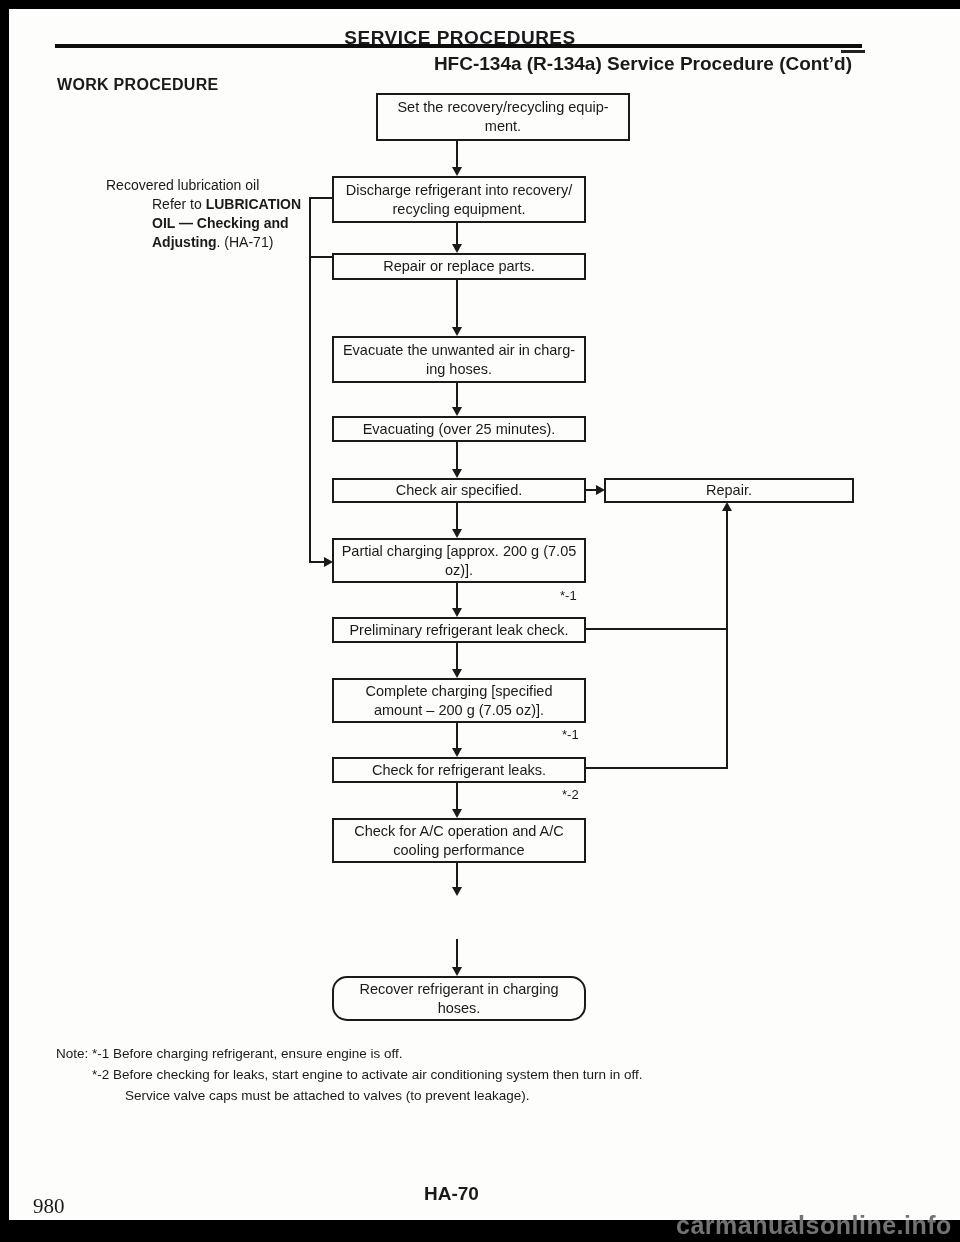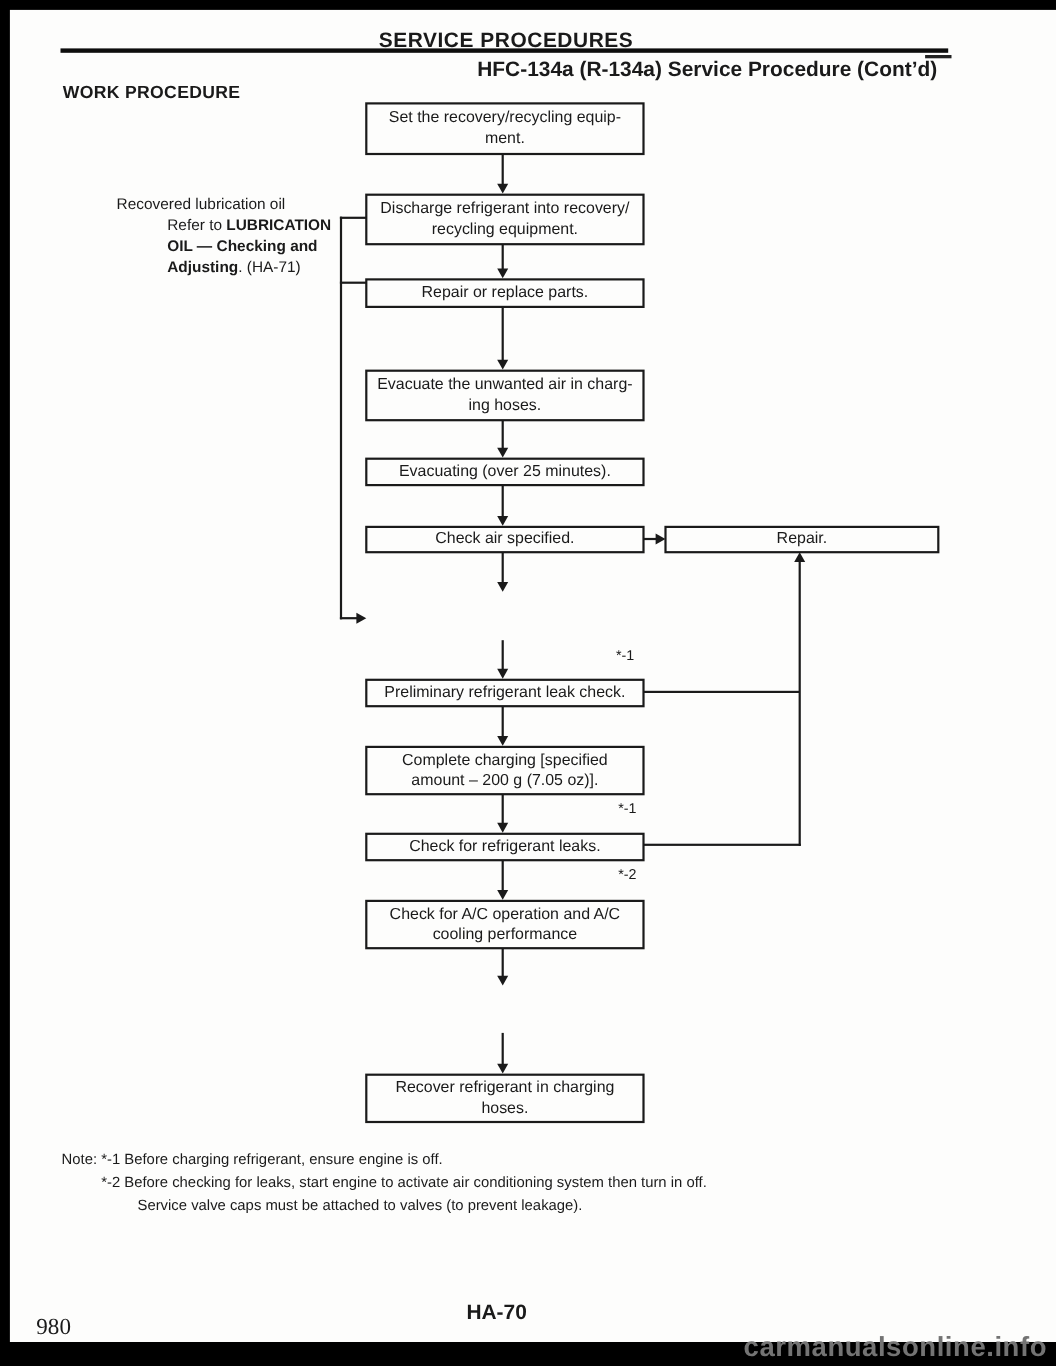--- a/index.html
+++ b/index.html
@@ -34,27 +34,27 @@
 
   
   .box{
     position:absolute;left:332px;width:254px;
     border:2px solid #1a1a1a;background:#fdfdfc;
     box-sizing:border-box;
     display:flex;align-items:center;justify-content:center;
     text-align:center;font-size:14.5px;line-height:19px;
     white-space:pre-line;padding:1px 4px;
   }
-  .b1{top:93px;height:48px;}   .b2{top:176px;height:47px;}
+  .b1{top:93px;height:48px;margin-left:44px;}   .b2{top:176px;height:47px;}
   .b3{top:253px;height:27px;}  .b4{top:336px;height:47px;}
   .b5{top:416px;height:26px;}  .b6{top:478px;height:25px;}
   .b7{top:538px;height:45px;}  .b8{top:617px;height:26px;}
   .b9{top:678px;height:45px;}  .b10{top:757px;height:26px;}
   .b11{top:818px;height:45px;} .b12{top:896px;height:44px;}
-  .b13{top:976px;height:45px;}
+  .b13{top:976px;height:45px;border-radius:15px;}
   .box-repair{left:604px;width:250px;top:478px;height:25px;}
 
   
   .ln{position:absolute;background:#1a1a1a;}
   .vl{position:absolute;left:456px;width:2px;background:#1a1a1a;}
   .hd{position:absolute;left:452px;width:0;height:0;
       border-left:5px solid transparent;border-right:5px solid transparent;
       border-top:9px solid #1a1a1a;}
   .hr-head{position:absolute;width:0;height:0;
       border-top:5px solid transparent;border-bottom:5px solid transparent;
@@ -131,20 +131,22 @@
 
   <div class="box b1">Set the recovery/recycling equip-
 ment.</div>
   <div class="box b2">Discharge refrigerant into recovery/
 recycling equipment.</div>
   <div class="box b3">Repair or replace parts.</div>
   <div class="box b4">Evacuate the unwanted air in charg-
 ing hoses.</div>
   <div class="box b5">Evacuating (over 25 minutes).</div>
   <div class="box b6">Check air specified.</div>
+  <div class="box b7">Partial charging [approx. 200 g (7.05
+oz)].</div>
   <div class="box b8">Preliminary refrigerant leak check.</div>
   <div class="box b9">Complete charging [specified
 amount – 200 g (7.05 oz)].</div>
   <div class="box b10">Check for refrigerant leaks.</div>
   <div class="box b11">Check for A/C operation and A/C
 cooling performance</div>
   <div class="box b13">Recover refrigerant in charging
 hoses.</div>
   <div class="box box-repair">Repair.</div>
 

